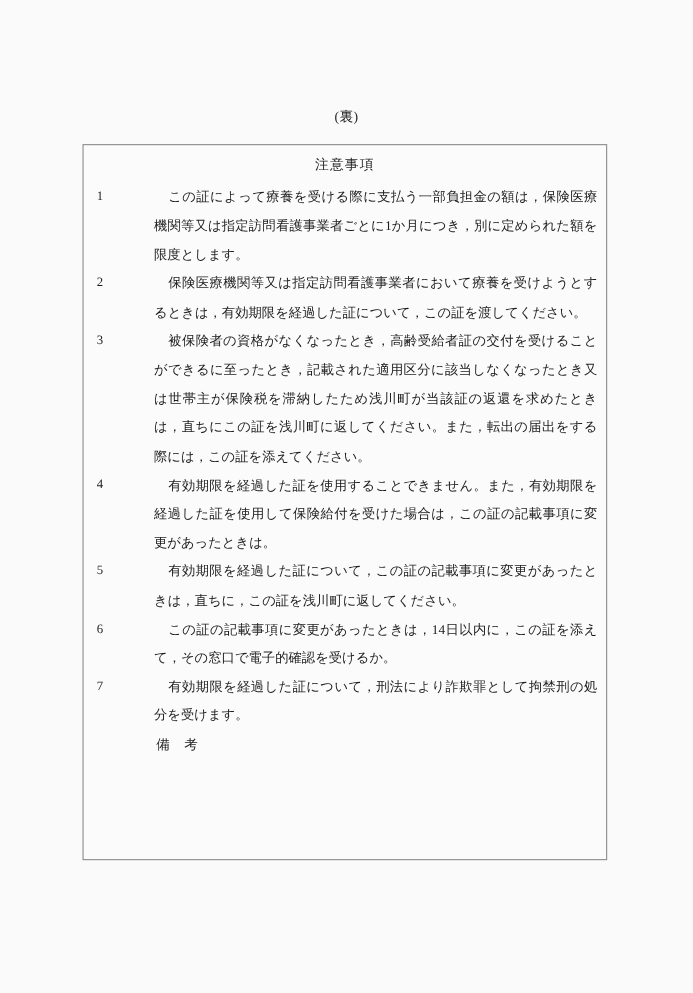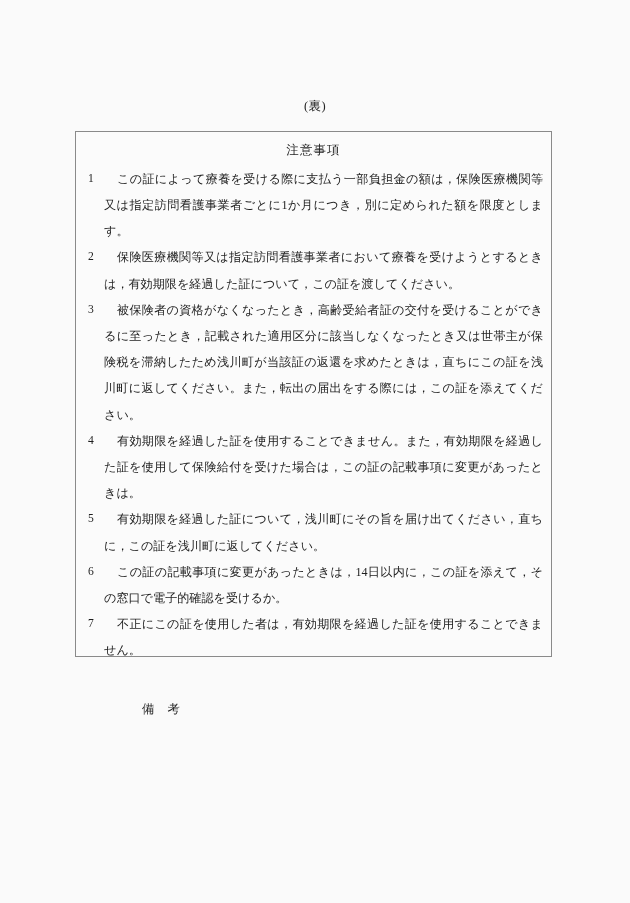--- a/index.html
+++ b/index.html
@@ -34,21 +34,21 @@
     letter-spacing: 0.4px;
     color: #242424;
   }
 
   
   .notice-box {
     position: absolute;
     left: 75px;
     top: 131px;
     width: 477px;
-    height: 526px;
+    height: 651px;
     box-sizing: border-box;
     border: 1px solid #8a8a8a;
     background: #fbfbfb;
     padding: 9px 8px 0 8px;
   }
 
   .notice-title {
     text-align: center;
     font-size: 12.5px;
     letter-spacing: 1.1px;
@@ -83,25 +83,26 @@
     width: 12px;
     text-align: left;
     font-size: 11.6px;
     font-family: "Liberation Serif", "DejaVu Serif", serif;
     color: #1d1d1d;
   }
 
   .item-text {
     display: block;
     text-indent: 13px;
+    margin-left: 36px;
   }
 
   
   .remarks {
-    margin-top: 36px;
+    margin-top: 4px;
     padding-left: 58px;
     font-size: 12.3px;
     line-height: 1.6;
     letter-spacing: 0.5px;
     color: #242424;
   }
 </style>
 </head>
 <body>
 
@@ -130,31 +131,31 @@
         <span class="item-text">被保険者の資格がなくなったとき，高齢受給者証の交付を受けることができるに至ったとき，記載された適用区分に該当しなくなったとき又は世帯主が保険税を滞納したため浅川町が当該証の返還を求めたときは，直ちにこの証を浅川町に返してください。また，転出の届出をする際には，この証を添えてください。</span>
       </div>
 
       <div class="item">
         <span class="item-num">4</span>
         <span class="item-text">有効期限を経過した証を使用することできません。また，有効期限を経過した証を使用して保険給付を受けた場合は，この証の記載事項に変更があったときは。</span>
       </div>
 
       <div class="item">
         <span class="item-num">5</span>
-        <span class="item-text">有効期限を経過した証について，浅川町にその旨を届け出てください，直ちに，この証を浅川町に返してください。</span>
+        <span class="item-text">有効期限を経過した証について，この証の記載事項に変更があったときは，直ちに，この証を浅川町に返してください。</span>
       </div>
 
       <div class="item">
         <span class="item-num">6</span>
         <span class="item-text">この証の記載事項に変更があったときは，14日以内に，この証を添えて，その窓口で電子的確認を受けるか。</span>
       </div>
 
       <div class="item">
         <span class="item-num">7</span>
-        <span class="item-text">不正にこの証を使用した者は，有効期限を経過した証を使用することできません。</span>
+        <span class="item-text">有効期限を経過した証について，刑法により詐欺罪として拘禁刑の処分を受けます。</span>
       </div>
 
     </div>
 
     <div class="remarks">
       <span>備　考</span>
       <span></span>
     </div>
 
   </div>

